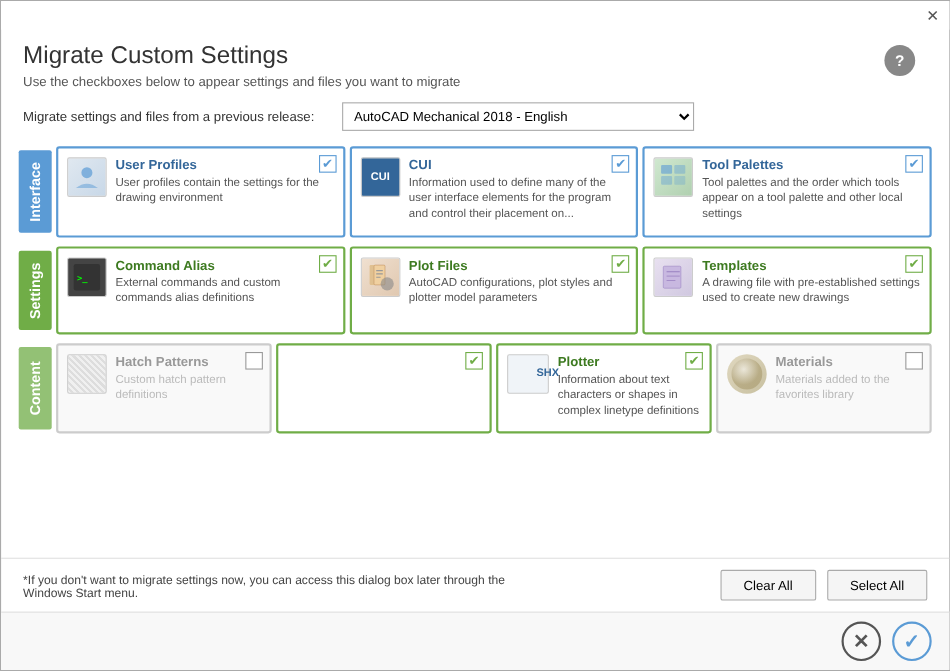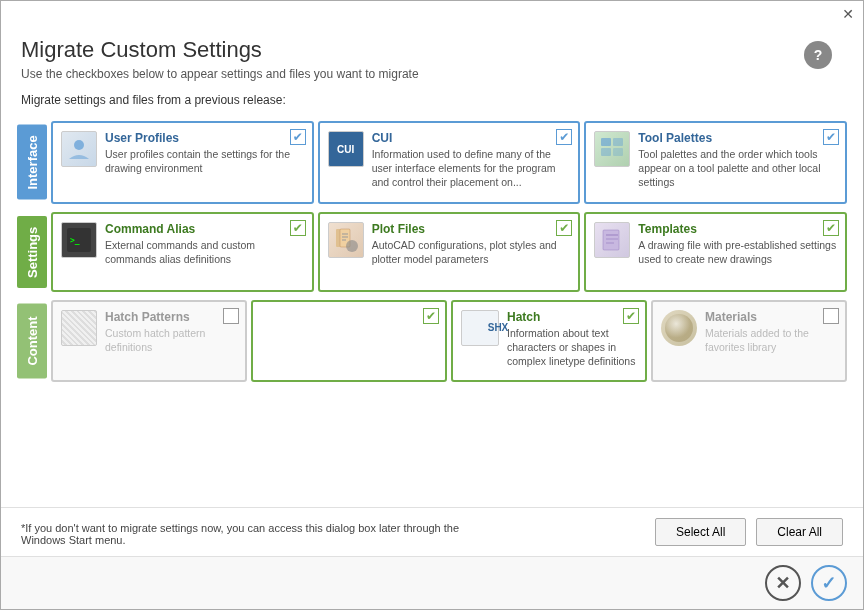--- a/index.html
+++ b/index.html
@@ -328,20 +328,21 @@
   <div class="dialog-header">
     <div class="dialog-title-area">
       <h1>Migrate Custom Settings</h1>
       <p>Use the checkboxes below to appear settings and files you want to migrate</p>
     </div>
     <div class="help-btn">?</div>
   </div>
 
   <div class="migrate-row">
     <span class="migrate-label">Migrate settings and files from a previous release:</span>
+    <select class="migrate-select"><option>AutoCAD Mechanical 2018 - English</option><option>AutoCAD Mechanical 2017 - English</option></select>
   </div>
 
   <div class="grid-area">
     <div class="rows-container">
 
       <div class="section-wrapper">
         <div class="section-label interface">Interface</div>
         <div class="grid-row">
 
           <div class="card">
@@ -486,21 +487,21 @@
             </div>
           </div>
 
           <div class="card green-border">
             <div class="checkbox-area">
               <div class="checkbox-checked green-check">✔</div>
             </div>
             <div class="card-header">
               <div class="card-icon shapes">SHX</div>
               <div class="card-title-area">
-                <div class="card-title green">Hatch</div>
+                <div class="card-title green">Plotter</div>
                 <div class="card-desc">Information about text characters or shapes in complex linetype definitions</div>
               </div>
             </div>
           </div>
 
           <div class="card disabled">
             <div class="checkbox-area">
               <div class="checkbox-unchecked"></div>
             </div>
             <div class="card-header">
@@ -523,22 +524,22 @@
           </div>
         </div>
       </div>
 
     </div>
   </div>
 
   <div class="footer">
     <div class="footer-note">*If you don't want to migrate settings now, you can access this dialog box later through the Windows Start menu.</div>
     <div class="footer-buttons">
+      <button class="btn">Clear All</button>
       <button class="btn">Select All</button>
-      <button class="btn">Clear All</button>
     </div>
   </div>
 
   <div class="bottom-bar">
     <div class="circle-btn cancel">✕</div>
     <div class="circle-btn ok">✓</div>
   </div>
 </div>
 
 </body></html>

